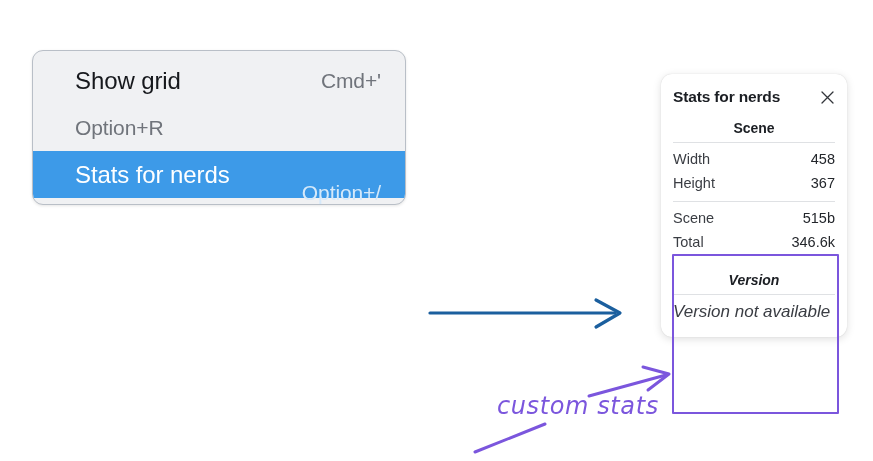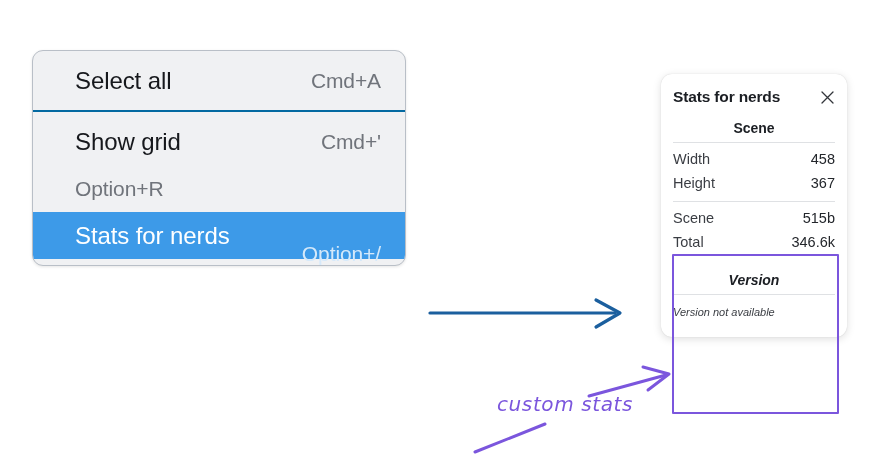--- a/index.html
+++ b/index.html
@@ -103,21 +103,21 @@
     display: flex;
     justify-content: space-between;
     padding: 2px 12px;
     font-size: 14.5px;
     color: #3a3d43;
     line-height: 20px;
   }
   .stat-row .v { color: #23262b; }
   .stat-note {
     padding: 3px 12px;
-    font-size: 11px;
+    font-size: 17px;
     color: #3a3d43;
     line-height: 20px;
   }
 
   
   #custom-stats-box {
     position: absolute;
     left: 672px;
     top: 254px;
     width: 167px;
@@ -133,38 +133,32 @@
     position: absolute;
     left: 0; top: 0;
     width: 873px; height: 461px;
     pointer-events: none;
   }
   #custom-stats-label {
     position: absolute;
     left: 497px;
     top: 392px;
     font-family: "DejaVu Sans", sans-serif;
-    font-size: 20px;
+    font-size: 24px;
     color: #7b56dd;
     letter-spacing: 0.6px;
     font-style: italic;
     font-weight: 500;
   }
 </style>
 </head>
 <body>
 
 <div id="context-menu">
 
-  <div class="menu-group">
-    <div class="menu-item">
-      <span class="label">Select all</span>
-      <span class="shortcut">Cmd+A</span>
-    </div>
-  </div>
 
   <div class="menu-group">
     <div class="menu-item">
       <span class="label">Show grid</span>
       <span class="shortcut">Cmd+'</span>
     </div>
     <div class="menu-item">
       <span class="shortcut">Option+R</span>
     </div>
     <div class="menu-item selected">

